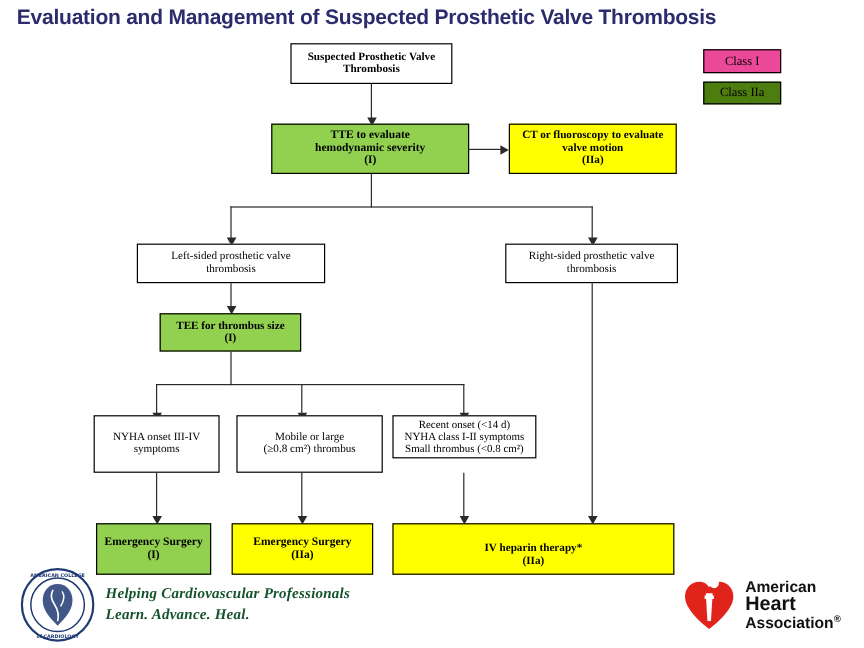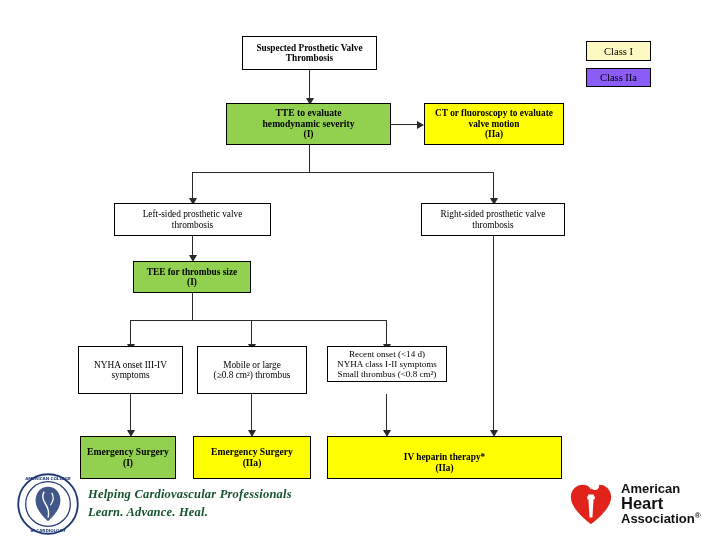--- a/index.html
+++ b/index.html
@@ -56,22 +56,22 @@
     position: absolute;
     box-sizing: border-box;
     border: 1.2px solid #000000;
     display: flex;
     align-items: center;
     justify-content: center;
     font-family: "Liberation Serif", serif;
     font-size: 10.5px;
     color: #000;
   }
-  .legend-chip.green  { background: #fef9c3; }
-  .legend-chip.yellow { background: #8b5cf6; }
+  .legend-chip.green  { background: #ec4899; }
+  .legend-chip.yellow { background: #4d7c0f; }
 
   
   .vline {
     position: absolute;
     width: 1.3px;
     background: #2a2a2a;
   }
   .hline {
     position: absolute;
     height: 1.3px;
@@ -128,20 +128,21 @@
   .aha-l1 { font-size: 13px; }
   .aha-l2 { font-size: 16.5px; }
   .aha-l3 { font-size: 13px; }
   .aha-reg { font-size: 8px; vertical-align: super; }
 </style>
 </head>
 <body>
 
 <div id="stage">
 
+  <div id="title">Evaluation and Management of Suspected Prosthetic Valve Thrombosis</div>
 
   <div class="legend-chip green" style="left:586px; top:41px; width:65px; height:20px;">
     <span>Class I</span>
   </div>
   <div class="legend-chip yellow" style="left:586px; top:68px; width:65px; height:19px;">
     <span>Class IIa</span>
   </div>
 
   <div class="node white bold" style="left:242px; top:36px; width:135px; height:34px; font-size:9.3px;">
     <span class="txt">
@@ -215,21 +216,21 @@
   <div class="vline" style="left:386px; top:320px; height:26px;"></div>
   <div class="arrowhead" style="left:382.5px; top:344px;"></div>
 
   <div class="node white" style="left:78px; top:346px; width:105px; height:48px; font-size:9.3px;">
     <span class="txt">
       <span>NYHA onset III-IV</span><br>
       <span>symptoms</span>
     </span>
   </div>
 
-  <div class="node white" style="left:197px; top:346px; width:110px; height:48px; font-size:9.3px;">
+  <div class="node white" style="left:197px; top:346px; width:122px; height:48px; font-size:9.3px;">
     <span class="txt">
       <span>Mobile or large</span><br>
       <span>(≥0.8 cm²) thrombus</span>
     </span>
   </div>
 
   <div class="node white" style="left:327px; top:346px; width:120px; height:36px; font-size:9.1px;">
     <span class="txt">
       <span>Recent onset (&lt;14 d)</span><br>
       <span>NYHA class I-II symptoms</span><br>

